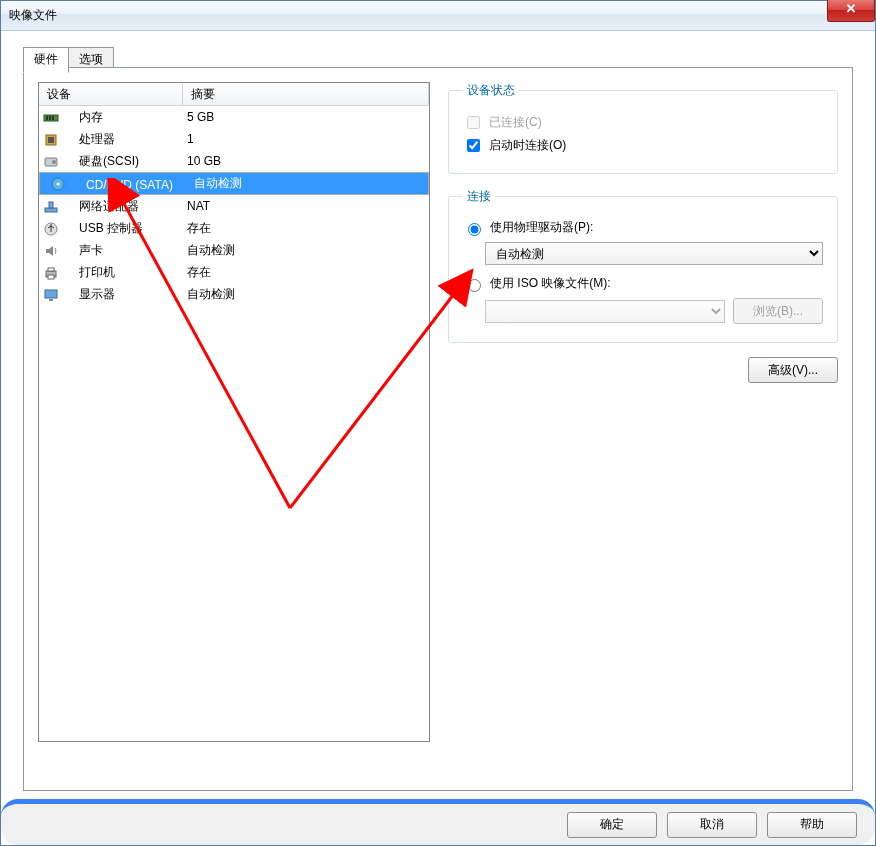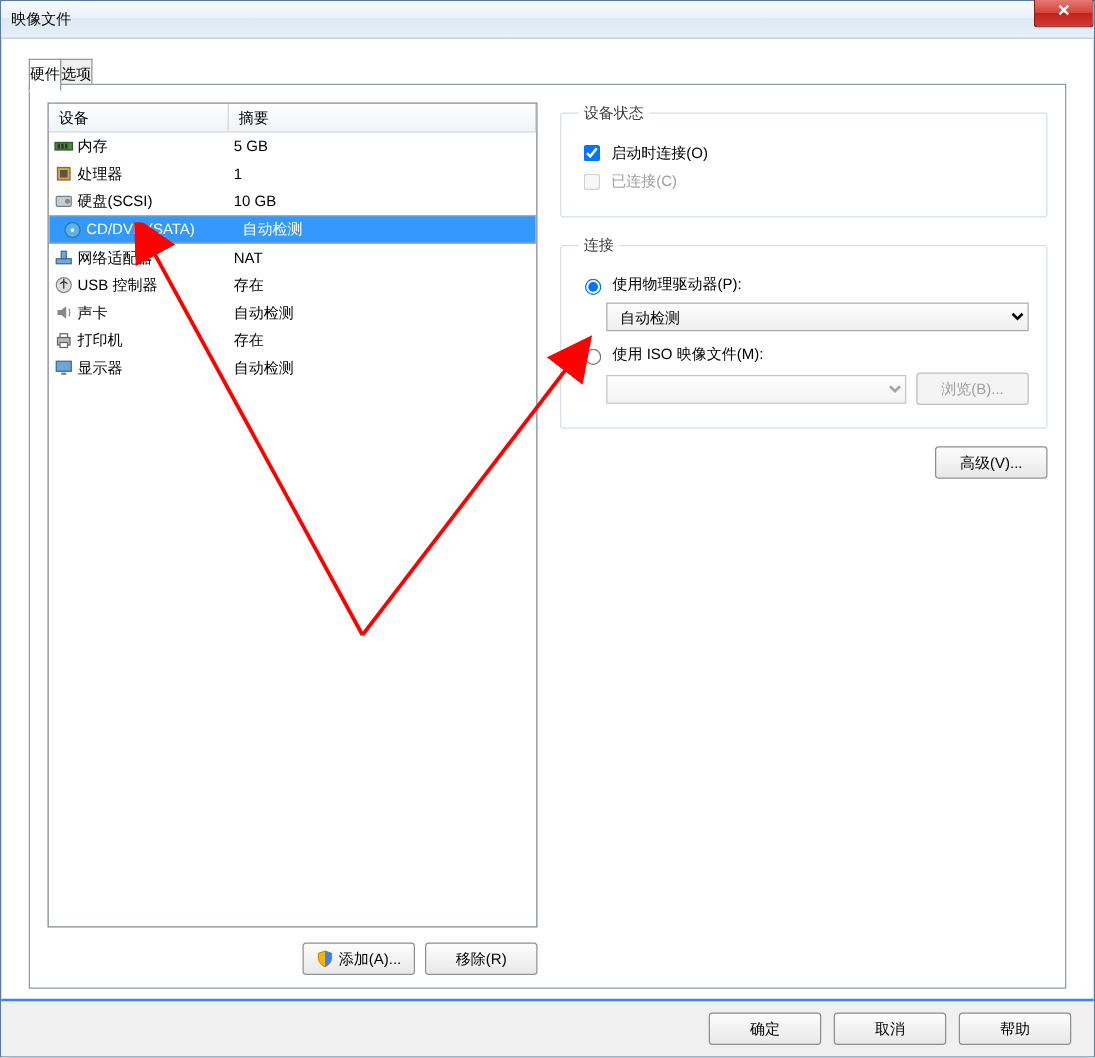--- a/index.html
+++ b/index.html
@@ -3,45 +3,45 @@
 <meta charset="utf-8">
 <style>
 * { box-sizing: border-box; font-family: "Microsoft YaHei", "Segoe UI", Tahoma, sans-serif; font-size: 12px; }
 body { margin: 0; background: #dde4ec; width: 876px; height: 846px; position: relative; }
 .window { position: absolute; left: 0; top: 0; width: 876px; height: 846px; background: #fff; border: 1px solid #5a7ca0; box-shadow: 0 0 8px rgba(0,0,0,.3); }
 .titlebar { height: 30px; background: linear-gradient(to bottom,#f7fbff 0,#eaf1f9 45%,#dde8f4 46%,#e8f0f9 100%); display: flex; align-items: center; padding: 0 0 0 8px; border-bottom: 1px solid #b7c8dc; position: relative; }
 .titlebar .title { color: #000; }
 .titlebar .close { position: absolute; right: 0; top: -1px; width: 48px; height: 22px; background: linear-gradient(to bottom,#e67874 0,#d9403a 49%,#c2211b 50%,#cf3c36 100%); color: #fff; text-align: center; line-height: 18px; font-size: 13px; border: 1px solid #8a1a15; border-top: none; border-bottom-left-radius: 3px; border-bottom-right-radius: 3px; cursor: pointer; font-weight: bold; }
 .client { position: absolute; left: 8px; top: 36px; right: 8px; bottom: 54px; background: #fff; }
 .tabs { position: absolute; left: 14px; top: 10px; display: flex; }
-.tab { padding: 3px 0 4px; border: 1px solid #919b9c; border-bottom: none; background: #f0f0f0; margin-right: -1px; cursor: pointer; position: relative; }
+.tab { padding: 3px 10px 4px; border: 1px solid #919b9c; border-bottom: none; background: #f0f0f0; margin-right: -1px; cursor: pointer; position: relative; }
 .tab.active { background: #fff; z-index: 3; border-bottom: 1px solid #fff; margin-bottom: -1px; }
 .tabpage { position: absolute; left: 14px; right: 14px; top: 30px; bottom: 0; border: 1px solid #919b9c; background: #fff; }
 .hw-list { position: absolute; left: 14px; top: 14px; width: 392px; bottom: 48px; border: 1px solid #828790; background: #fff; overflow: hidden; }
 .hw-head { display: flex; height: 23px; background: linear-gradient(to bottom,#fff,#f0f3f7); border-bottom: 1px solid #d5d5d5; }
 .hw-head div { padding: 3px 8px; border-right: 1px solid #d5d5d5; }
 .hw-head .c1 { width: 144px; } .hw-head .c2 { flex: 1; }
 .hw-row { display: flex; height: 22px; align-items: center; cursor: pointer; }
-.hw-row .c1 { width: 144px; display: flex; align-items: flex-start; padding-left: 4px; gap: 3px; }
+.hw-row .c1 { width: 144px; display: flex; align-items: flex-end; padding-left: 4px; gap: 20px; }
 .hw-row .c2 { flex: 1; padding-left: 4px; }
 .hw-row.sel { background: #3399ff; color: #fff; }
 .ico { width: 16px; height: 16px; display: inline-block; flex-shrink: 0; }
 .btnrow { position: absolute; left: 14px; width: 392px; bottom: 10px; display: flex; justify-content: flex-end; gap: 8px; }
 .btn { min-width: 90px; height: 26px; padding: 0 4px; background: linear-gradient(to bottom,#fdfdfd,#e8e8e8); border: 1px solid #8e8f8f; border-radius: 3px; cursor: pointer; display: inline-flex; align-items: center; justify-content: center; gap: 4px; }
 .btn.disabled { color: #a0a0a0; border-color: #bdbdbd; background: #f4f4f4; cursor: default; }
 .right { position: absolute; left: 424px; right: 14px; top: 14px; bottom: 10px; }
 fieldset { border: 1px solid #d5dfe5; border-radius: 3px; margin: 0 0 14px 0; padding: 10px 14px 14px; }
-legend { padding: 0 4px; color: #404040; }
+legend { padding: 0 4px; color: #0369a1; }
 .chk { display: flex; align-items: center; gap: 6px; margin: 4px 0; }
 .chk input { width: 13px; height: 13px; }
 .rad { display: flex; align-items: flex-end; gap: 6px; margin: 4px 0; }
 .sel, .txt { width: 100%; height: 23px; border: 1px solid #abadb3; background: linear-gradient(to bottom,#fdfdfd,#f0f0f0); padding: 0 6px; }
 .drop { display: flex; gap: 8px; margin: 6px 0 4px 22px; align-items: center; }
 .advrow { display: flex; justify-content: flex-end; margin-top: 4px; }
-.bottom { position: absolute; left: 0; right: 0; bottom: 0; height: 46px; border-top: 2px solid #3b82f6; background: #f0f0f0; display: flex; justify-content: flex-end; align-items: center; gap: 10px; padding-right: 18px; }
+.bottom { position: absolute; left: 0; right: 0; bottom: 0; height: 46px; border-top: 5px solid #3b82f6; background: #f0f0f0; display: flex; justify-content: flex-end; align-items: center; gap: 10px; padding-right: 18px; border-radius: 17px; }
 .arrow { position: absolute; pointer-events: none; z-index: 50; }
 .shield { width: 14px; height: 14px; display: inline-block; }
 select { appearance: auto; }
 .disabled-text { color: #a0a0a0; }
 </style>
 </head>
 <body>
 
 <div class="window">
   <div class="titlebar">
@@ -152,45 +152,31 @@
                     <rect x="2" y="3" width="12" height="8" fill="#6aa6d6" stroke="#3a6aa0"></rect>
                     <rect x="6" y="12" width="4" height="2" fill="#888"></rect>
                   </svg></span>
                 <span>显示器</span>
               </div>
               <div class="c2">自动检测</div>
             </div>
           </div>
       </div>
 
-      <div class="btnrow">
-        <button class="btn">
-          <span class="shield">
-            <svg viewBox="0 0 16 16">
-                <path d="M8 1l6 2v4c0 4-3 7-6 8-3-1-6-4-6-8V3z" fill="#f7b500" stroke="#c78500"></path>
-                <path d="M8 1v14c3-1 6-4 6-8V3z" fill="#3b82f6"></path>
-              </svg>
-          </span>
-          <span>添加(A)...</span>
-        </button>
-        <button class="btn">
-            <span>移除(R)</span>
-          </button>
-      </div>
 
       <div class="right">
         <fieldset>
           <legend>设备状态</legend>
           <label class="chk">
+            <input type="checkbox" id="chk-conn" disabled="" style="">
+            <span id="lbl-conn" class="disabled-text">已连接(C)</span>
+          </label>
+          <label class="chk">
             <input type="checkbox" id="chk-on" checked="" style="">
             <span>启动时连接(O)</span>
-          </label>
-          <label class="chk">
-            <input type="checkbox" id="chk-conn" disabled="" style="">
-            <span id="lbl-conn" class="disabled-text">已连接(C)</span>
           </label>
         </fieldset>
 
         <fieldset>
           <legend>连接</legend>
           <label class="rad">
             <input type="radio" name="conn" id="rad-phys" checked="" style="">
             <span>使用物理驱动器(P):</span>
           </label>
           <div class="drop">

